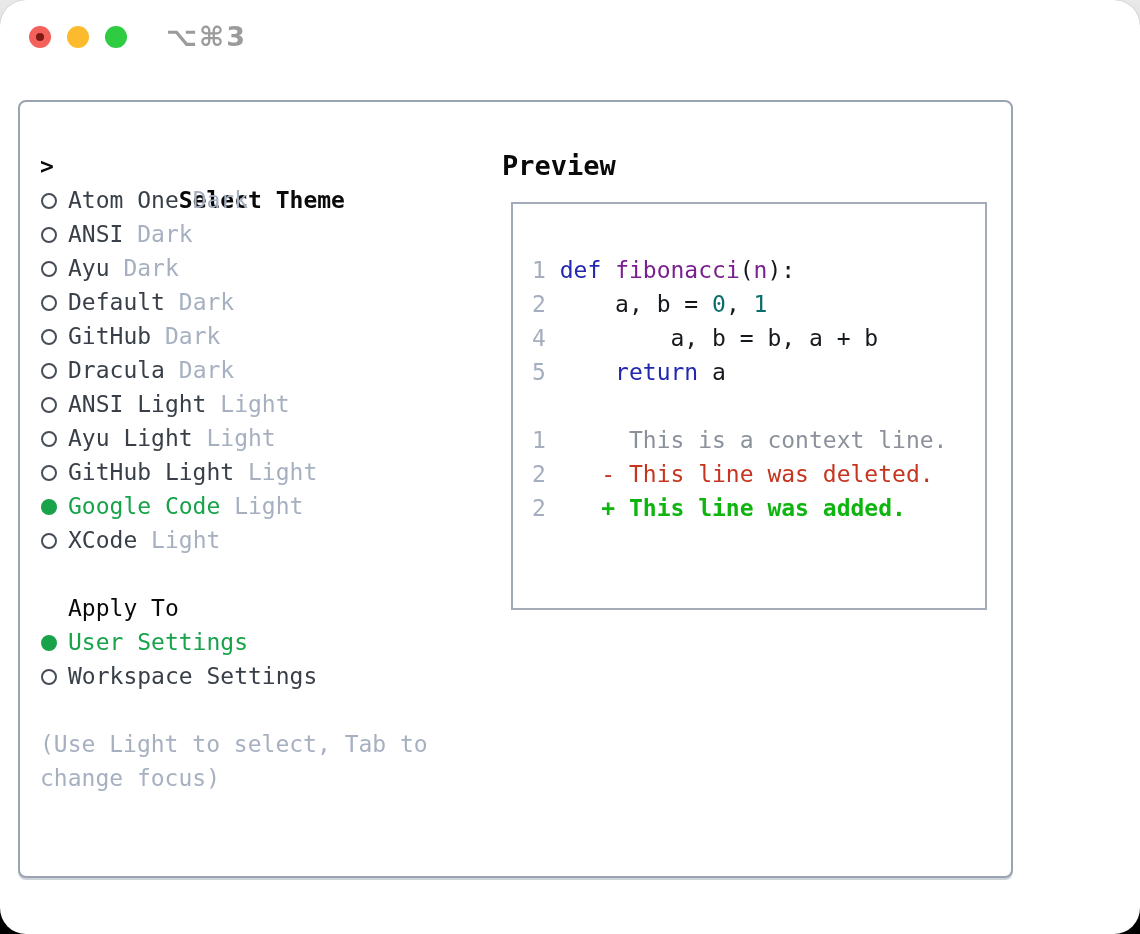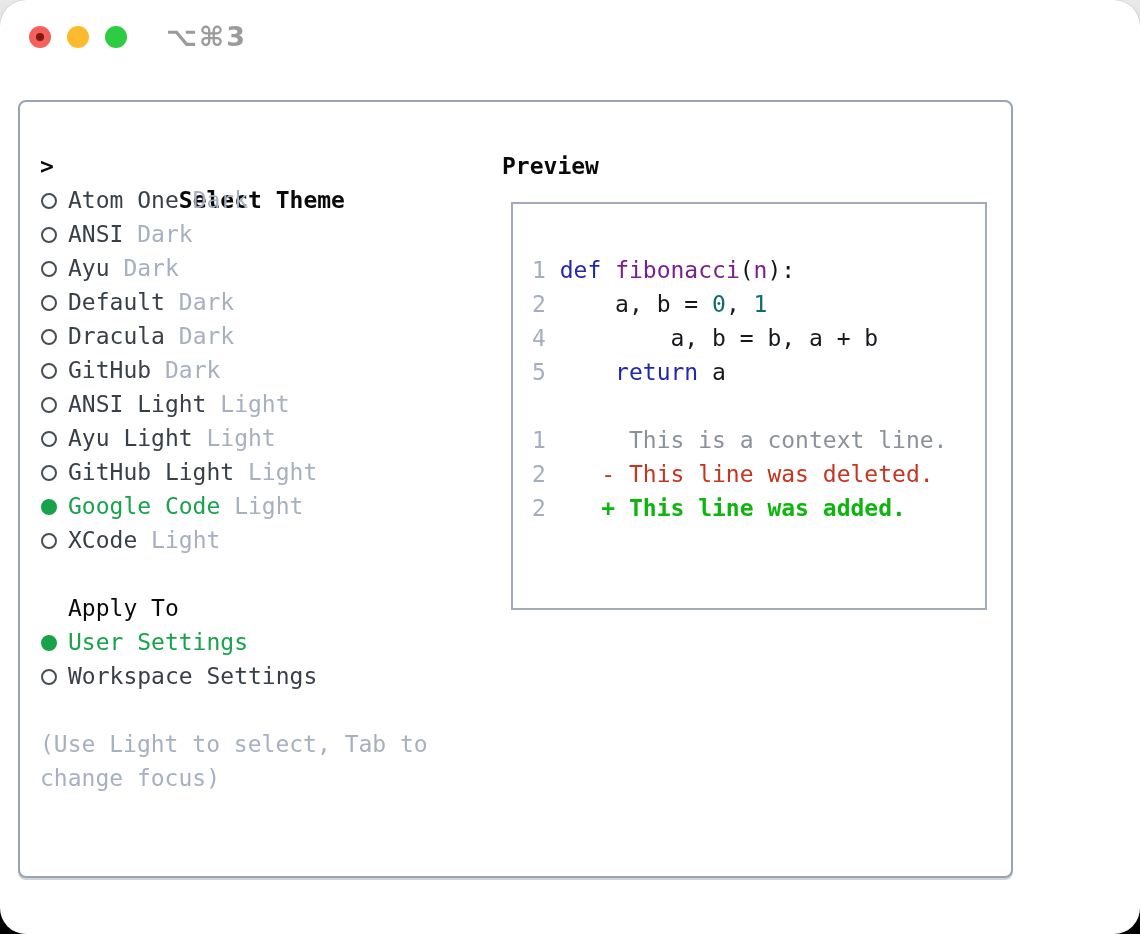--- a/index.html
+++ b/index.html
@@ -38,21 +38,21 @@
   .header-label{font-weight:bold;color:var(--c-header-text);}
   .bullet{position:absolute;left:0;top:0;width:28px;height:34px;}
   .circle{position:absolute;left:1px;top:10px;width:12px;height:12px;border:2px solid var(--c-circle);border-radius:50%;box-sizing:content-box;}
   .t-name{color:var(--c-item-text);}
   .t-tag{color:var(--c-muted);margin-left:1ch;}
   .theme-item.selected .t-name, .apply-item.selected .t-name{color:var(--c-selected);}
   .theme-item.selected .circle, .apply-item.selected .circle{background:var(--c-selected);border-color:var(--c-selected);}
   .apply-header{color:var(--c-header-text);}
   .help-line{line-height:34px;height:34px;color:var(--c-muted);white-space:pre;}
   
-  .preview-header{position:absolute;left:482px;top:47px;line-height:34px;font-size:23px;font-weight:bold;color:var(--c-header-text);}
+  .preview-header{position:absolute;left:482px;top:47px;line-height:34px;font-size:27px;font-weight:bold;color:var(--c-header-text);}
   .preview-box{
     position:absolute;left:491px;top:100px;width:476px;height:408px;
     border:2px solid var(--c-preview-border);background:#fff;box-sizing:border-box;
     padding:49px 0 0 19px;overflow:hidden;
   }
   .code-row{line-height:34px;height:34px;white-space:pre;font-size:23px;}
   .lnum{color:var(--c-line-number);}
   .tk-kw{color:var(--c-keyword);}
   .tk-typ{color:var(--c-type);}
   .tk-lit{color:var(--c-literal);}
@@ -78,22 +78,22 @@
 
     <div class="sidebar">
       <div class="row">
         <span class="prompt">&gt;</span><span class="header-label">Select Theme</span>
       </div>
       <div id="theme-list">
           <div class="row theme-item"><span class="bullet"><i class="circle"></i></span><span class="t-name">Atom One</span><span class="t-tag">Dark</span></div>
           <div class="row theme-item"><span class="bullet"><i class="circle"></i></span><span class="t-name">ANSI</span><span class="t-tag">Dark</span></div>
           <div class="row theme-item"><span class="bullet"><i class="circle"></i></span><span class="t-name">Ayu</span><span class="t-tag">Dark</span></div>
           <div class="row theme-item"><span class="bullet"><i class="circle"></i></span><span class="t-name">Default</span><span class="t-tag">Dark</span></div>
+          <div class="row theme-item"><span class="bullet"><i class="circle"></i></span><span class="t-name">GitHub</span><span class="t-tag">Dark</span></div>
           <div class="row theme-item"><span class="bullet"><i class="circle"></i></span><span class="t-name">Dracula</span><span class="t-tag">Dark</span></div>
-          <div class="row theme-item"><span class="bullet"><i class="circle"></i></span><span class="t-name">GitHub</span><span class="t-tag">Dark</span></div>
           <div class="row theme-item"><span class="bullet"><i class="circle"></i></span><span class="t-name">ANSI Light</span><span class="t-tag">Light</span></div>
           <div class="row theme-item"><span class="bullet"><i class="circle"></i></span><span class="t-name">Ayu Light</span><span class="t-tag">Light</span></div>
           <div class="row theme-item"><span class="bullet"><i class="circle"></i></span><span class="t-name">GitHub Light</span><span class="t-tag">Light</span></div>
           <div class="row theme-item selected"><span class="bullet"><i class="circle"></i></span><span class="t-name">Google Code</span><span class="t-tag">Light</span></div>
           <div class="row theme-item"><span class="bullet"><i class="circle"></i></span><span class="t-name">XCode</span><span class="t-tag">Light</span></div>
         </div>
       <div class="spacer"></div>
       <div class="row apply-header">Apply To</div>
       <div id="apply-list">
           <div class="row apply-item selected"><span class="bullet"><i class="circle"></i></span><span class="t-name">User Settings</span></div>

